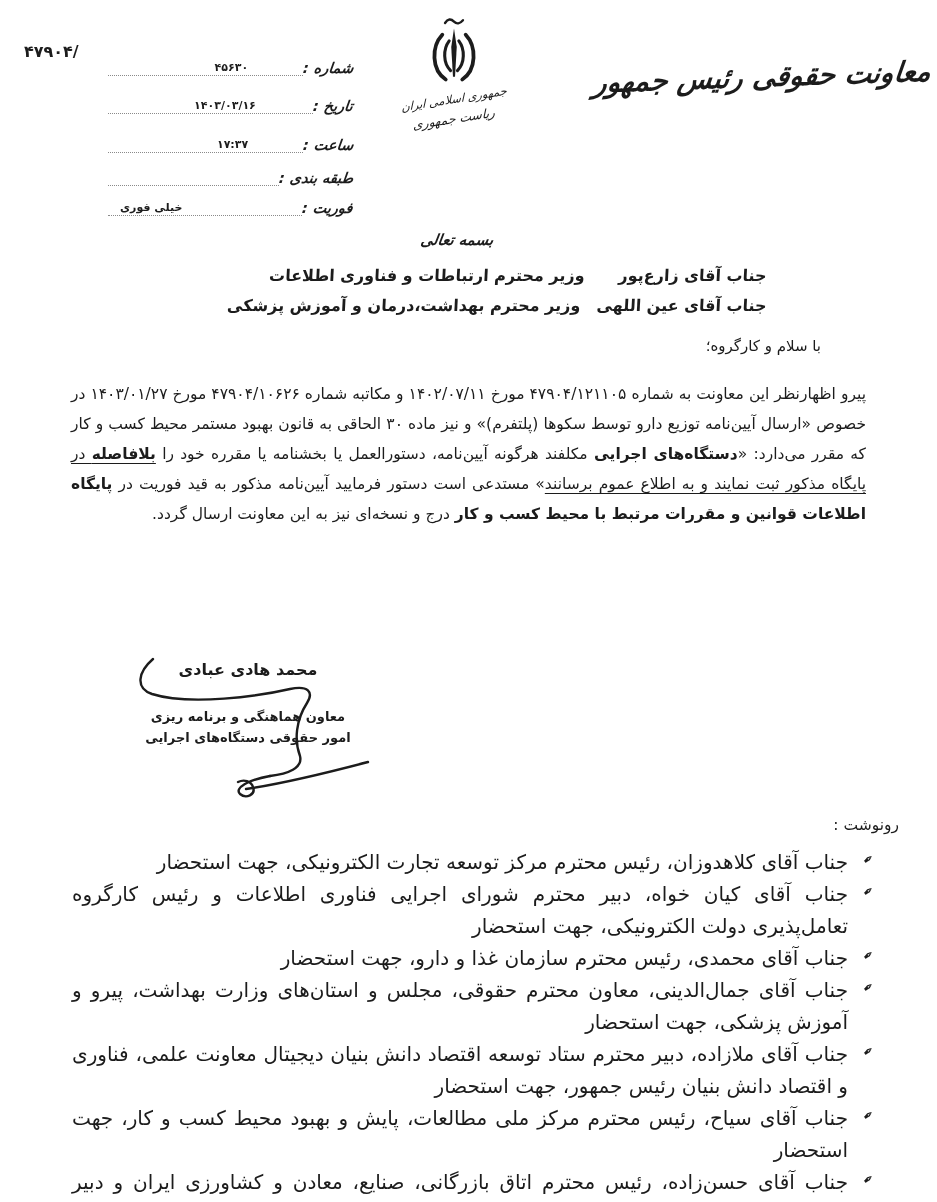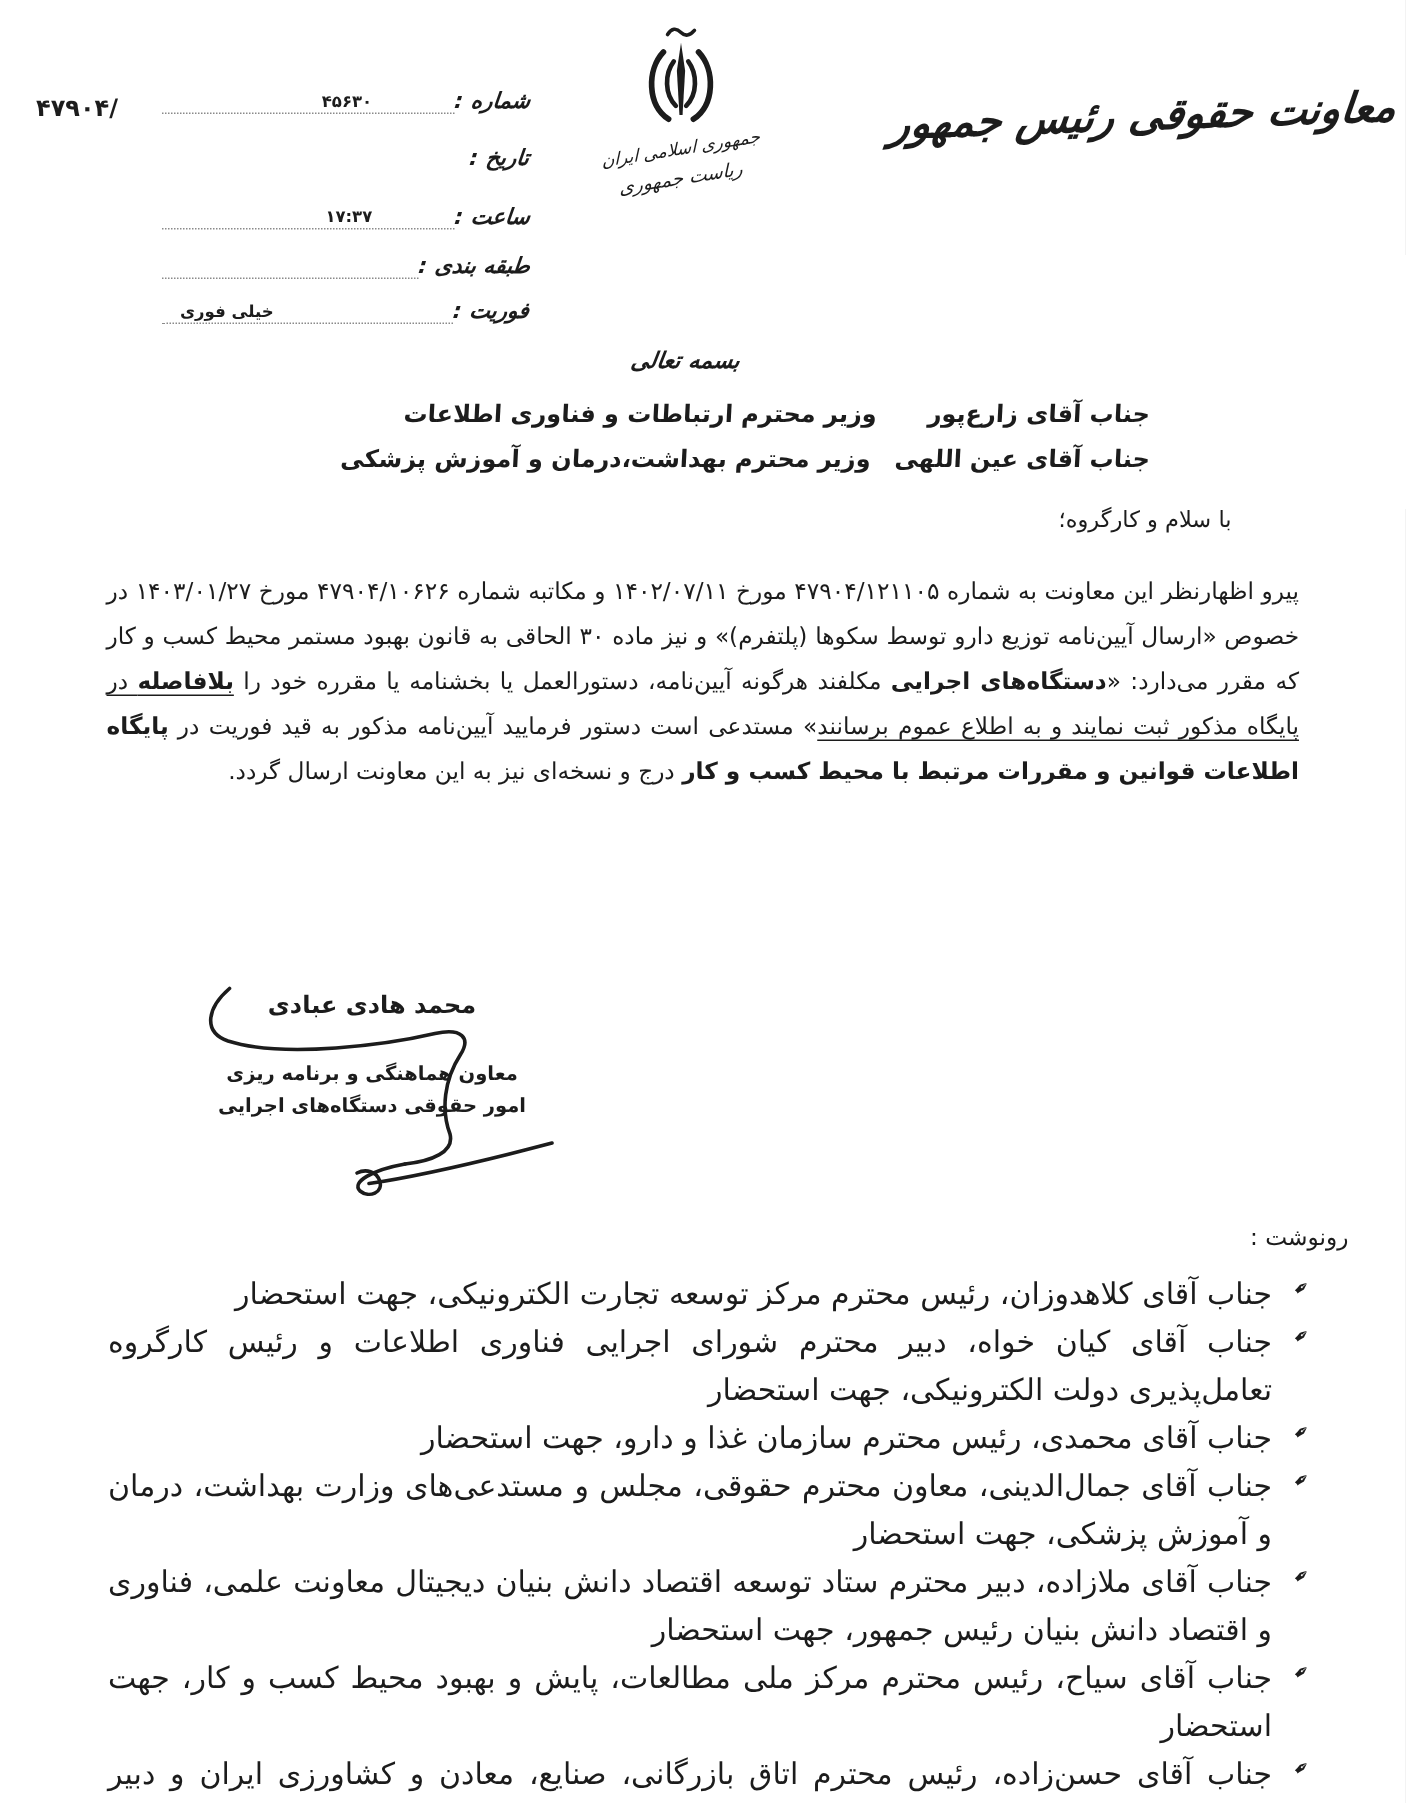--- a/index.html
+++ b/index.html
@@ -7,21 +7,21 @@
     position:relative;width:937px;height:1202px;background:#ffffff;
     font-family:"DejaVu Sans",sans-serif;color:#1c1c1c;direction:rtl;
     margin:0 auto;overflow:hidden;
   }
   
   .hrow{position:absolute;width:247px;height:26px;display:flex;align-items:flex-end;}
   .hlabel{font-weight:bold;font-style:italic;font-size:14.5px;white-space:nowrap;padding-right:2px;transform:skewX(-6deg);}
   .dotline{flex:1;border-bottom:1.6px dotted #8a8a8a;position:relative;height:100%;}
   .hval{position:absolute;bottom:1px;right:28%;font-weight:bold;font-size:11px;white-space:nowrap;direction:ltr;}
   .hval.urgency{right:auto;left:12px;direction:rtl;}
-  .num-prefix{position:absolute;top:62px;left:24px;font-weight:bold;font-size:16px;direction:ltr;letter-spacing:1px;}
+  .num-prefix{position:absolute;top:42px;left:24px;font-weight:bold;font-size:16px;direction:ltr;letter-spacing:1px;}
   
   .logo{position:absolute;top:16px;left:396px;width:116px;text-align:center;}
   .logo svg{display:block;margin:0 auto;}
   .logo-line{font-size:11.5px;font-style:italic;white-space:nowrap;transform:rotate(-9deg) skewX(-8deg);}
   .logo-line2{margin-top:5px;font-size:12.5px;}
   
   .org-title{
     position:absolute;top:60px;right:6px;width:310px;text-align:center;
     font-size:28px;font-weight:bold;font-style:italic;white-space:nowrap;
     transform:rotate(-2deg) skewX(-8deg);
@@ -58,20 +58,23 @@
 <div class="page">
 
   <div class="hrow" style="top:50px;right:582px;">
     <span class="hlabel">شماره :</span>
     <span class="dotline">
       <span class="hval">۴۵۶۳۰</span>
     </span>
   </div>
   <div class="hrow" style="top:88px;right:582px;">
     <span class="hlabel">تاریخ :</span>
+    <span class="dotline">
+      <span class="hval">۱۴۰۳/۰۳/۱۶</span>
+    </span>
   </div>
   <div class="hrow" style="top:127px;right:582px;">
     <span class="hlabel">ساعت :</span>
     <span class="dotline">
       <span class="hval">۱۷:۳۷</span>
     </span>
   </div>
   <div class="hrow" style="top:160px;right:582px;">
     <span class="hlabel">طبقه بندی :</span>
     <span class="dotline">
@@ -142,21 +145,21 @@
     <div class="cc-item">
       <span class="cc-bullet">✒</span>
       <div class="cc-text">جناب آقای کیان خواه، دبیر محترم شورای اجرایی فناوری اطلاعات و رئیس کارگروه تعامل‌پذیری دولت الکترونیکی، جهت استحضار</div>
     </div>
     <div class="cc-item">
       <span class="cc-bullet">✒</span>
       <div class="cc-text">جناب آقای محمدی، رئیس محترم سازمان غذا و دارو، جهت استحضار</div>
     </div>
     <div class="cc-item">
       <span class="cc-bullet">✒</span>
-      <div class="cc-text">جناب آقای جمال‌الدینی، معاون محترم حقوقی، مجلس و مستدعی‌های وزارت بهداشت، درمان و آموزش پزشکی، جهت استحضار</div>
+      <div class="cc-text">جناب آقای جمال‌الدینی، معاون محترم حقوقی، مجلس و استان‌های وزارت بهداشت، پیرو و آموزش پزشکی، جهت استحضار</div>
     </div>
     <div class="cc-item">
       <span class="cc-bullet">✒</span>
       <div class="cc-text">جناب آقای ملازاده، دبیر محترم ستاد توسعه اقتصاد دانش بنیان دیجیتال معاونت علمی، فناوری و اقتصاد دانش بنیان رئیس جمهور، جهت استحضار</div>
     </div>
     <div class="cc-item">
       <span class="cc-bullet">✒</span>
       <div class="cc-text">جناب آقای سیاح، رئیس محترم مرکز ملی مطالعات، پایش و بهبود محیط کسب و کار، جهت استحضار</div>
     </div>
     <div class="cc-item">

